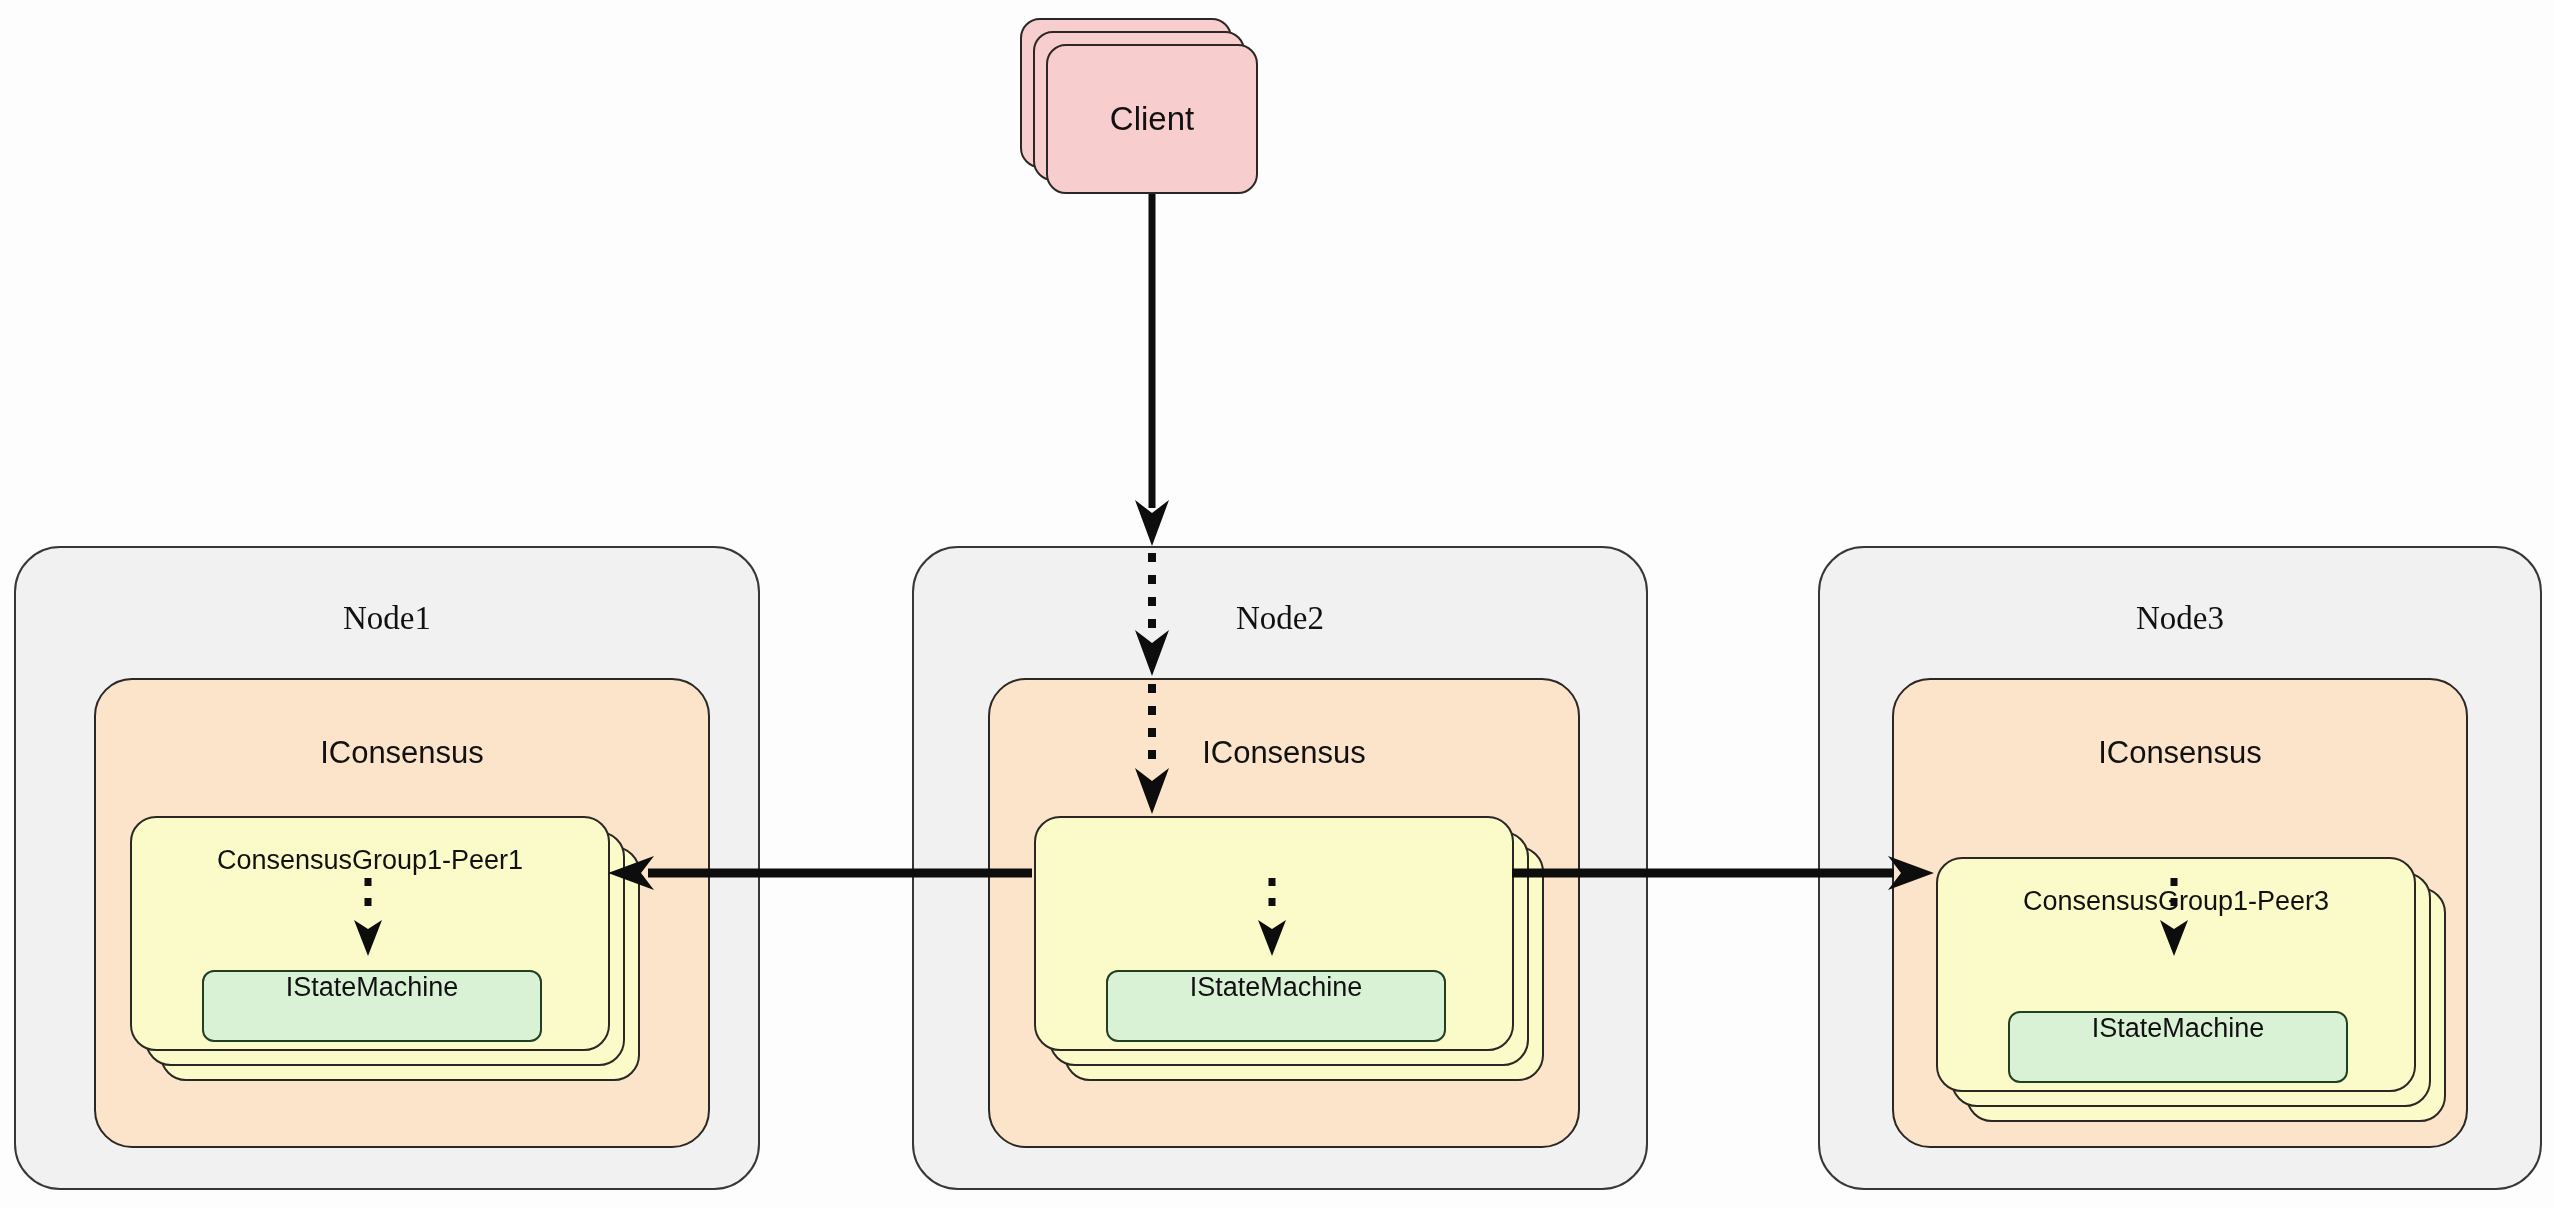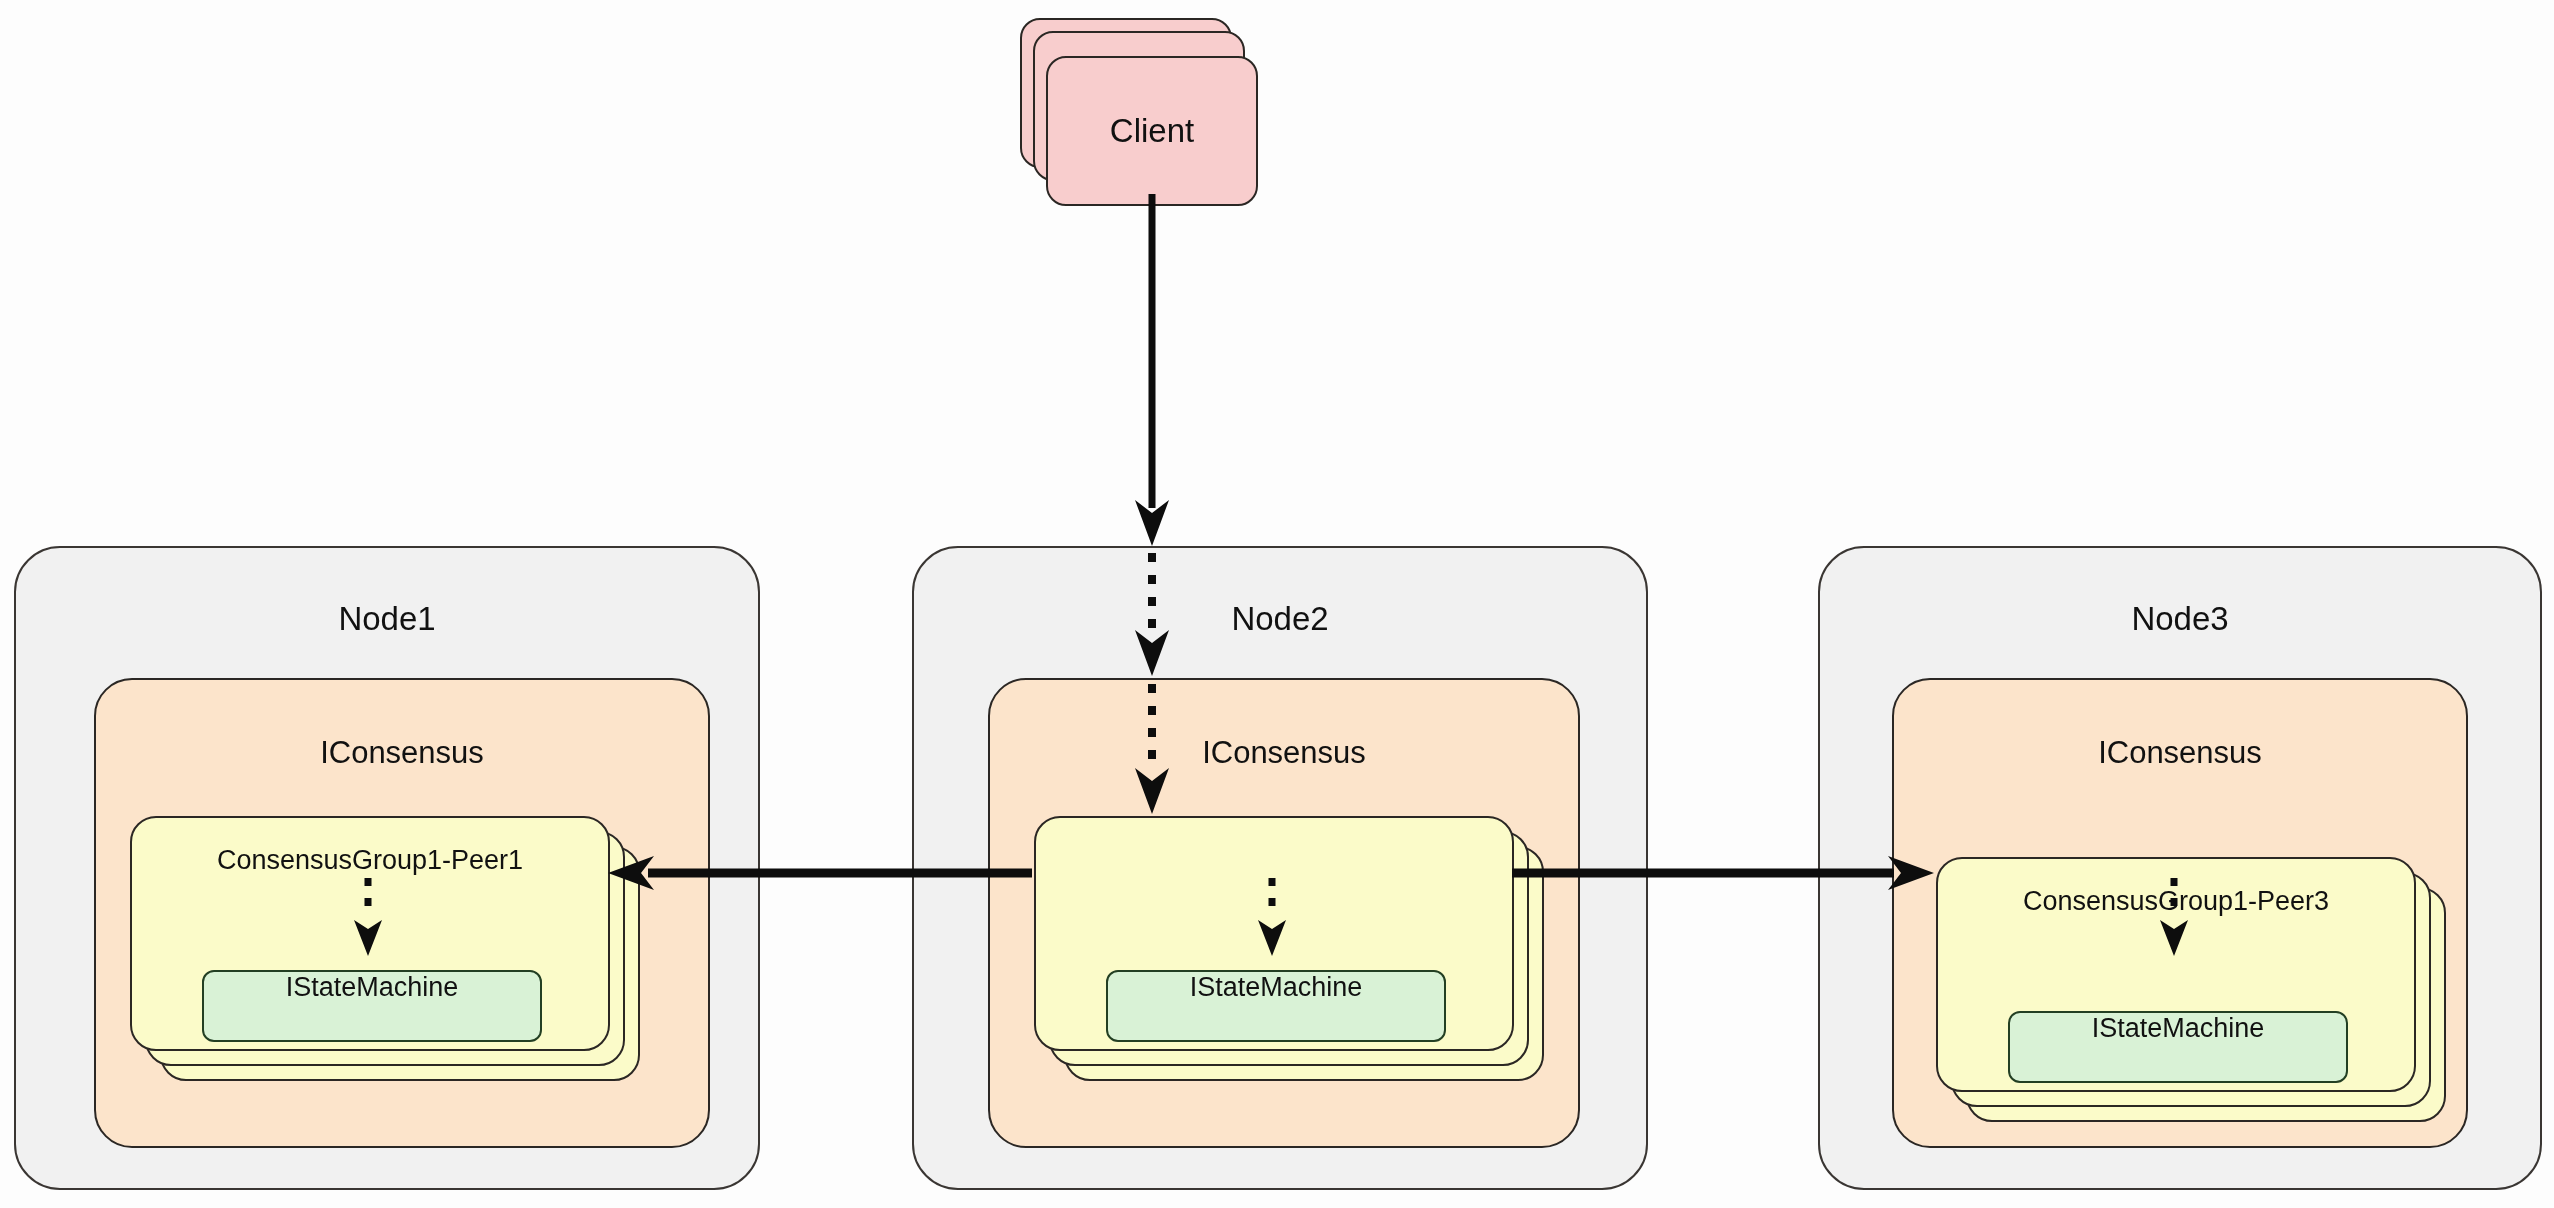--- a/index.html
+++ b/index.html
@@ -18,31 +18,30 @@
   .client-layer {
     position:absolute; width:212px; height:150px;
     background:#f8cdcd; border:2.5px solid #2b2724; border-radius:20px;
   }
   .client-layer.back { left:0; top:0; }
   .client-layer.mid  { left:13px; top:13px; }
   .client-layer.front{
     left:26px; top:26px;
     display:flex; align-items:center; justify-content:center;
     font-size:33px;
-    margin-top:12px;
   }
 
   
   .node {
     position:absolute; top:546px; height:644px;
     background:#f1f1f1; border:2px solid #3a3633; border-radius:46px;
   }
   .node-label {
     position:absolute; left:0; right:0; top:52px;
-    text-align:center; font-size:33px;
+    text-align:center; font-size:33px;font-family:Liberation Serif, serif;
   }
   .consensus {
     position:absolute; top:130px; height:470px;
     background:#fce4cb; border:2px solid #2b2724; border-radius:38px;
   }
   .consensus-label {
     position:absolute; left:0; right:0; top:55px;
     text-align:center; font-size:31px;
   }
 

